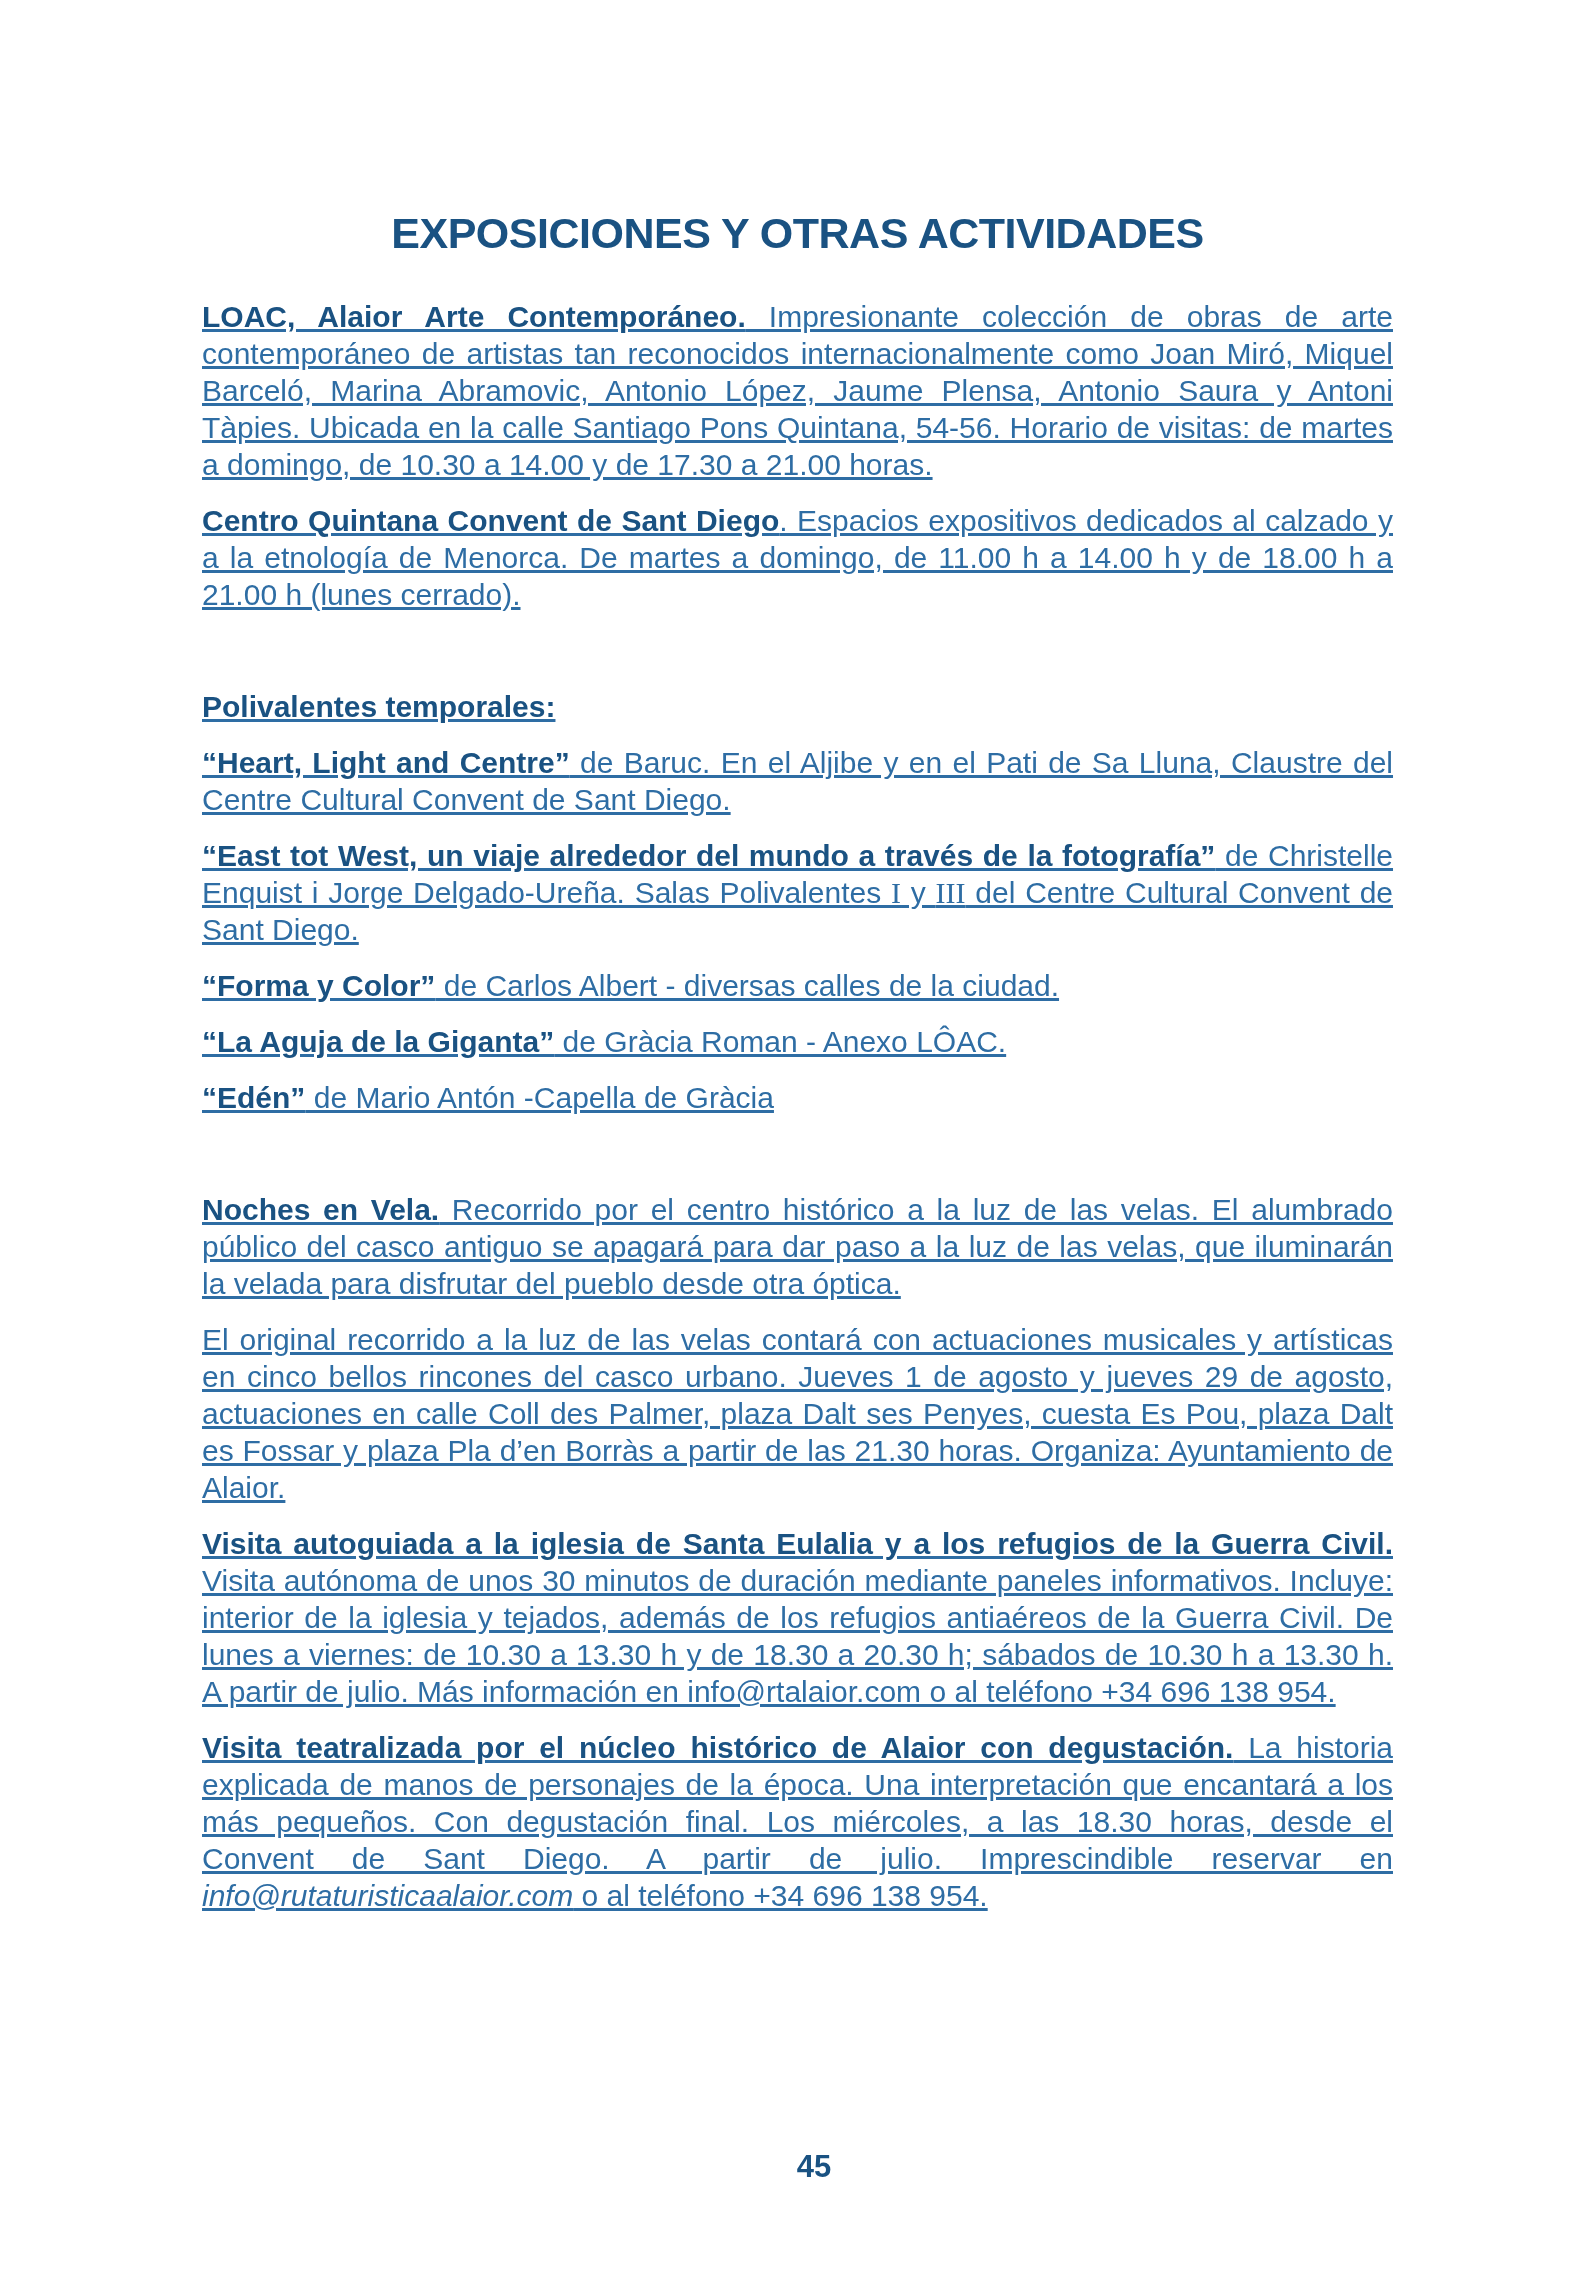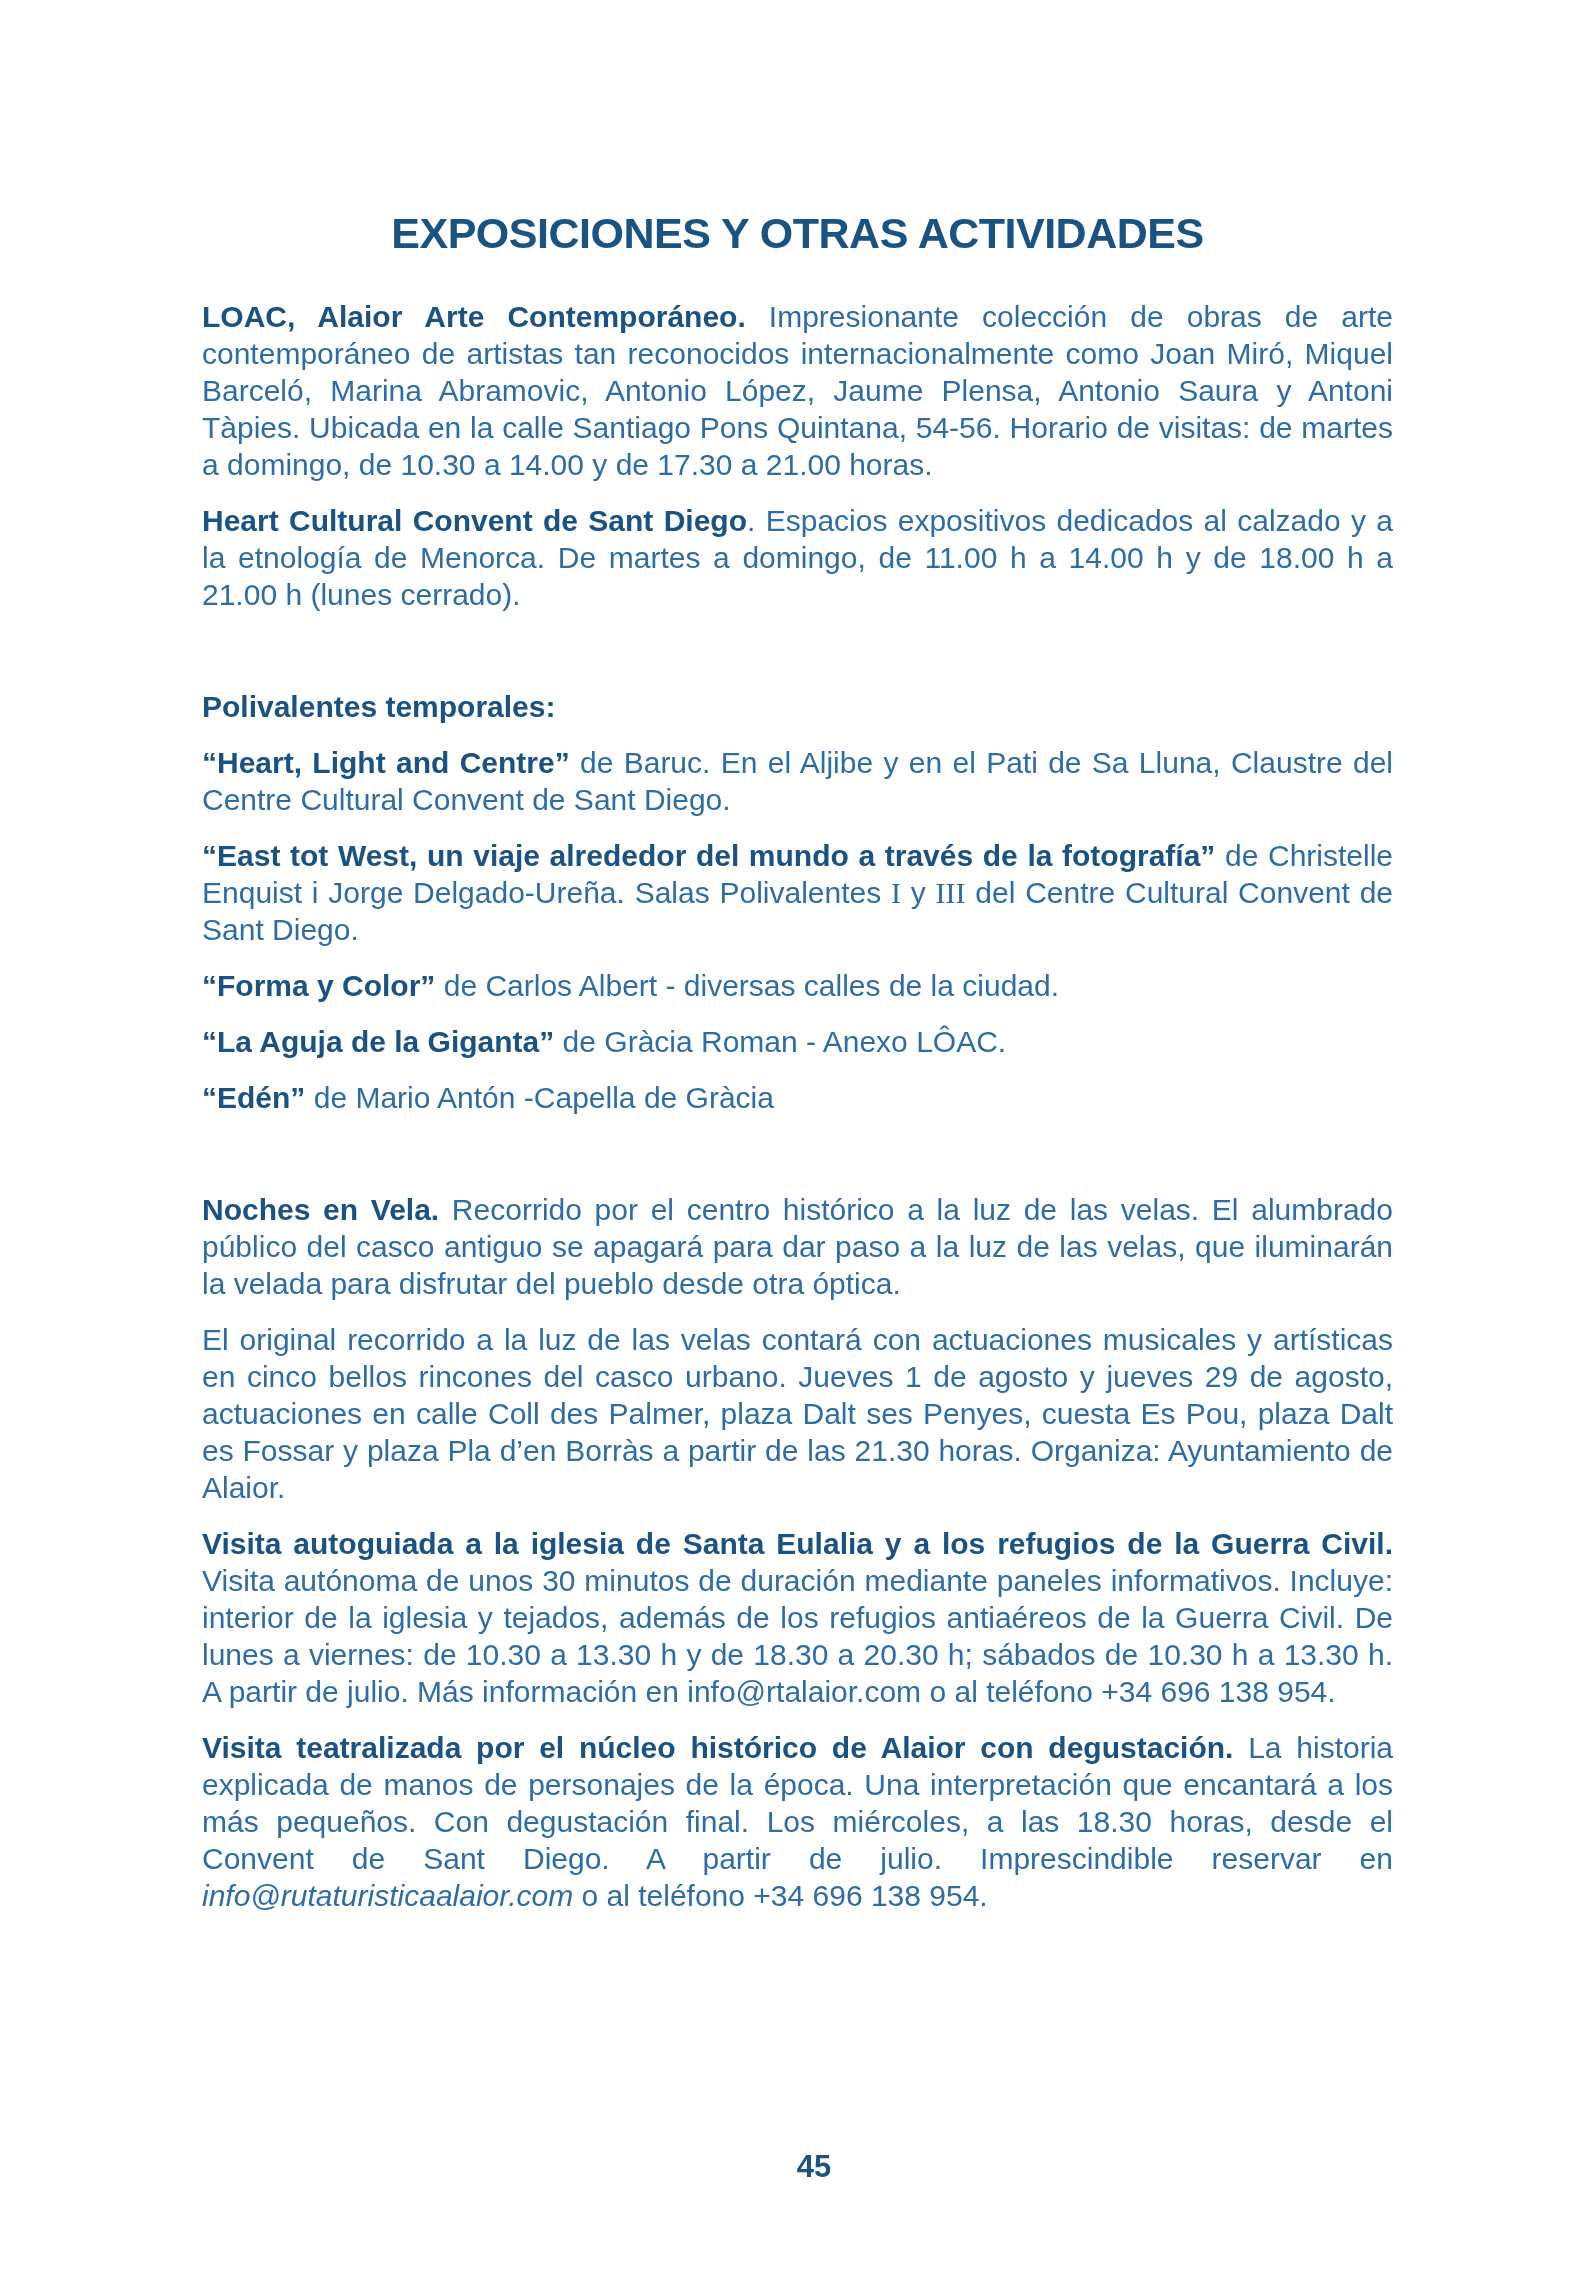--- a/index.html
+++ b/index.html
@@ -36,20 +36,21 @@
     letter-spacing: -0.5px;
     text-align: center;
     color: var(--heading-blue);
   }
   .para {
     margin: 0 0 19px 0;
     font-size: 30px;
     line-height: 37px;
     color: var(--body-blue);
     text-align: justify;
+    text-decoration: underline;
   }
   .para.heading { text-align: left; }
   .seg-regular { font-weight: 400; }
   .seg-bold {
     font-weight: 700;
     color: var(--heading-blue);
   }
   .seg-italic { font-style: italic; }
   .seg-serif { font-family: "Liberation Serif", serif; }
   .spacer { height: 56px; }
@@ -66,21 +67,21 @@
   }
 </style>
 </head>
 <body>
 
 <div class="page">
   <div class="content">
     <h1 class="doc-title">EXPOSICIONES Y OTRAS ACTIVIDADES</h1>
     <div>
         <p class="para"><span class="seg-bold">LOAC, Alaior Arte Contemporáneo.</span><span class="seg-regular"> Impresionante colección de obras de arte contemporáneo de artistas tan reconocidos internacionalmente como Joan Miró, Miquel Barceló, Marina Abramovic, Antonio López, Jaume Plensa, Antonio Saura y Antoni Tàpies. Ubicada en la calle Santiago Pons Quintana, 54-56. Horario de visitas: de martes a domingo, de 10.30 a 14.00 y de 17.30 a 21.00 horas.</span></p>
-        <p class="para"><span class="seg-bold">Heart Cultural Convent de Sant Diego</span><span class="seg-regular">. Espacios expositivos dedicados al calzado y a la etnología de Menorca. De martes a domingo, de 11.00 h a 14.00 h y de 18.00 h a 21.00 h (lunes cerrado).</span></p>
+        <p class="para"><span class="seg-bold">Centro Quintana Convent de Sant Diego</span><span class="seg-regular">. Espacios expositivos dedicados al calzado y a la etnología de Menorca. De martes a domingo, de 11.00 h a 14.00 h y de 18.00 h a 21.00 h (lunes cerrado).</span></p>
         <div class="spacer"></div>
         <p class="para heading"><span class="seg-bold">Polivalentes temporales:</span></p>
         <p class="para"><span class="seg-bold">“Heart, Light and Centre”</span><span class="seg-regular"> de Baruc. En el Aljibe y en el Pati de Sa Lluna, Claustre del Centre Cultural Convent de Sant Diego.</span></p>
         <p class="para"><span class="seg-bold">“East tot West, un viaje alrededor del mundo a través de la fotografía”</span><span class="seg-regular"> de Christelle Enquist i Jorge Delgado-Ureña. Salas Polivalentes </span><span class="seg-serif">I</span><span class="seg-regular"> y </span><span class="seg-serif">III</span><span class="seg-regular"> del Centre Cultural Convent de Sant Diego.</span></p>
         <p class="para"><span class="seg-bold">“Forma y Color”</span><span class="seg-regular"> de Carlos Albert - diversas calles de la ciudad.</span></p>
         <p class="para"><span class="seg-bold">“La Aguja de la Giganta”</span><span class="seg-regular"> de Gràcia Roman - Anexo LÔAC.</span></p>
         <p class="para"><span class="seg-bold">“Edén”</span><span class="seg-regular"> de Mario Antón -Capella de Gràcia</span></p>
         <div class="spacer"></div>
         <p class="para"><span class="seg-bold">Noches en Vela.</span><span class="seg-regular"> Recorrido por el centro histórico a la luz de las velas. El alumbrado público del casco antiguo se apagará para dar paso a la luz de las velas, que iluminarán la velada para disfrutar del pueblo desde otra óptica.</span></p>
         <p class="para"><span class="seg-regular">El original recorrido a la luz de las velas contará con actuaciones musicales y artísticas en cinco bellos rincones del casco urbano. Jueves 1 de agosto y jueves 29 de agosto, actuaciones en calle Coll des Palmer, plaza Dalt ses Penyes, cuesta Es Pou, plaza Dalt es Fossar y plaza Pla d’en Borràs a partir de las 21.30 horas. Organiza: Ayuntamiento de Alaior.</span></p>

